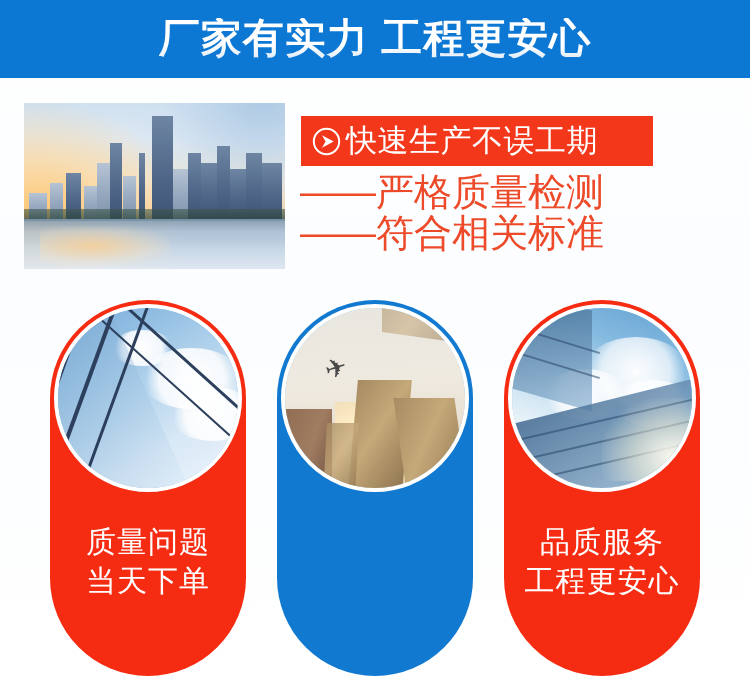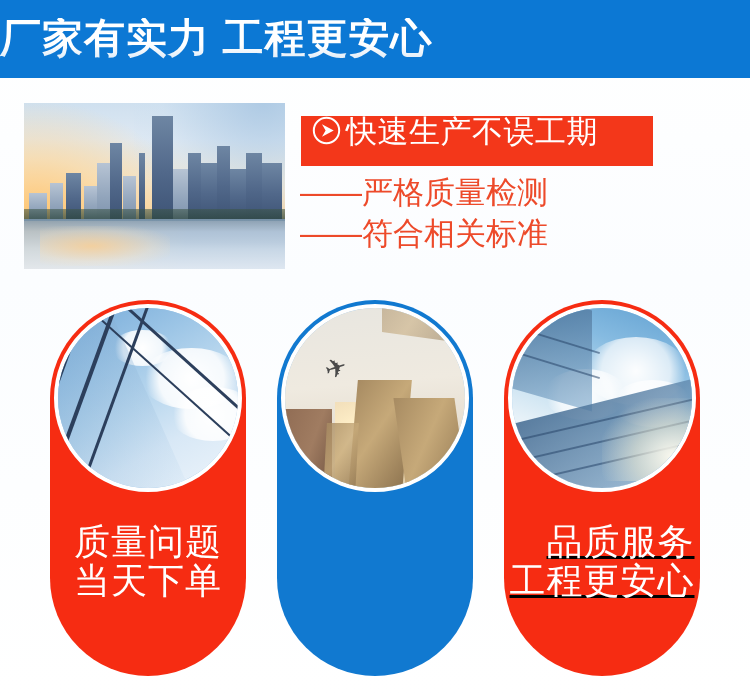--- a/index.html
+++ b/index.html
@@ -27,20 +27,21 @@
   
   .header-bar {
     position: absolute;
     left: 0;
     top: 0;
     width: 750px;
     height: 78px;
     background: #0c78d4;
     display: flex;
     align-items: center;
+    justify-content: center;
   }
 
   .header-title {
     font-size: 41px;
     font-weight: bold;
     letter-spacing: 1px;
     line-height: 1;
     color: #ffffff;
     background: linear-gradient(180deg, #ffffff 0%, #ffffff 62%, #dceaf7 100%);
     -webkit-background-clip: text;
@@ -119,21 +120,21 @@
 
   
   .red-banner {
     position: absolute;
     left: 301px;
     top: 38px;
     width: 352px;
     height: 50px;
     background: #f3371a;
     display: flex;
-    align-items: flex-start;
+    align-items: center;
     padding-left: 11px;
     gap: 5px;
   }
   .play-icon {
     flex: 0 0 auto;
     width: 29px;
     height: 29px;
     display: block;
   }
   .red-banner-text {
@@ -146,21 +147,21 @@
     padding-bottom: 2px;
   }
 
   .sub-lines {
     position: absolute;
     left: 300px;
     top: 94px;
     width: 340px;
   }
   .sub-line {
-    font-size: 31px;
+    font-size: 38px;
     line-height: 41px;
     color: #ed4a2a;
     white-space: nowrap;
     letter-spacing: 0px;
   }
 
   
   .cards {
     position: absolute;
     left: 0;
@@ -174,21 +175,21 @@
     top: 0;
     width: 196px;
     height: 376px;
     border-radius: 98px;
     display: flex;
     flex-direction: column;
     align-items: center;
   }
   .card-1 { left: 50px;  background: #f62c12; }
   .card-2 { left: 277px; background: #1179d0; }
-  .card-3 { left: 504px; background: #f62c12; text-decoration: underline; }
+  .card-3 { left: 504px; background: #f62c12; }
 
   .photo-circle {
     position: relative;
     width: 188px;
     height: 188px;
     margin-top: 4px;
     border-radius: 50%;
     border: 4px solid #ffffff;
     overflow: hidden;
     background: #9ec7e8;
@@ -270,23 +271,23 @@
   .art-sky .flare {
     position: absolute;
     right: -6%; bottom: 4%;
     width: 56%; height: 46%;
     background: radial-gradient(ellipse at 70% 70%,
       rgba(255,252,240,.95) 0%, rgba(255,246,215,.5) 38%, rgba(255,255,255,0) 75%);
   }
 
   .card-caption {
     margin-top: 30px;
-    text-align: right;
+    text-align: center;
     color: #ffffff;
-    font-size: 36px;
+    font-size: 30px;
     line-height: 39px;
     letter-spacing: 1px;
     white-space: nowrap;
   }
 </style>
 </head>
 <body>
 
 <div class="page">
 

